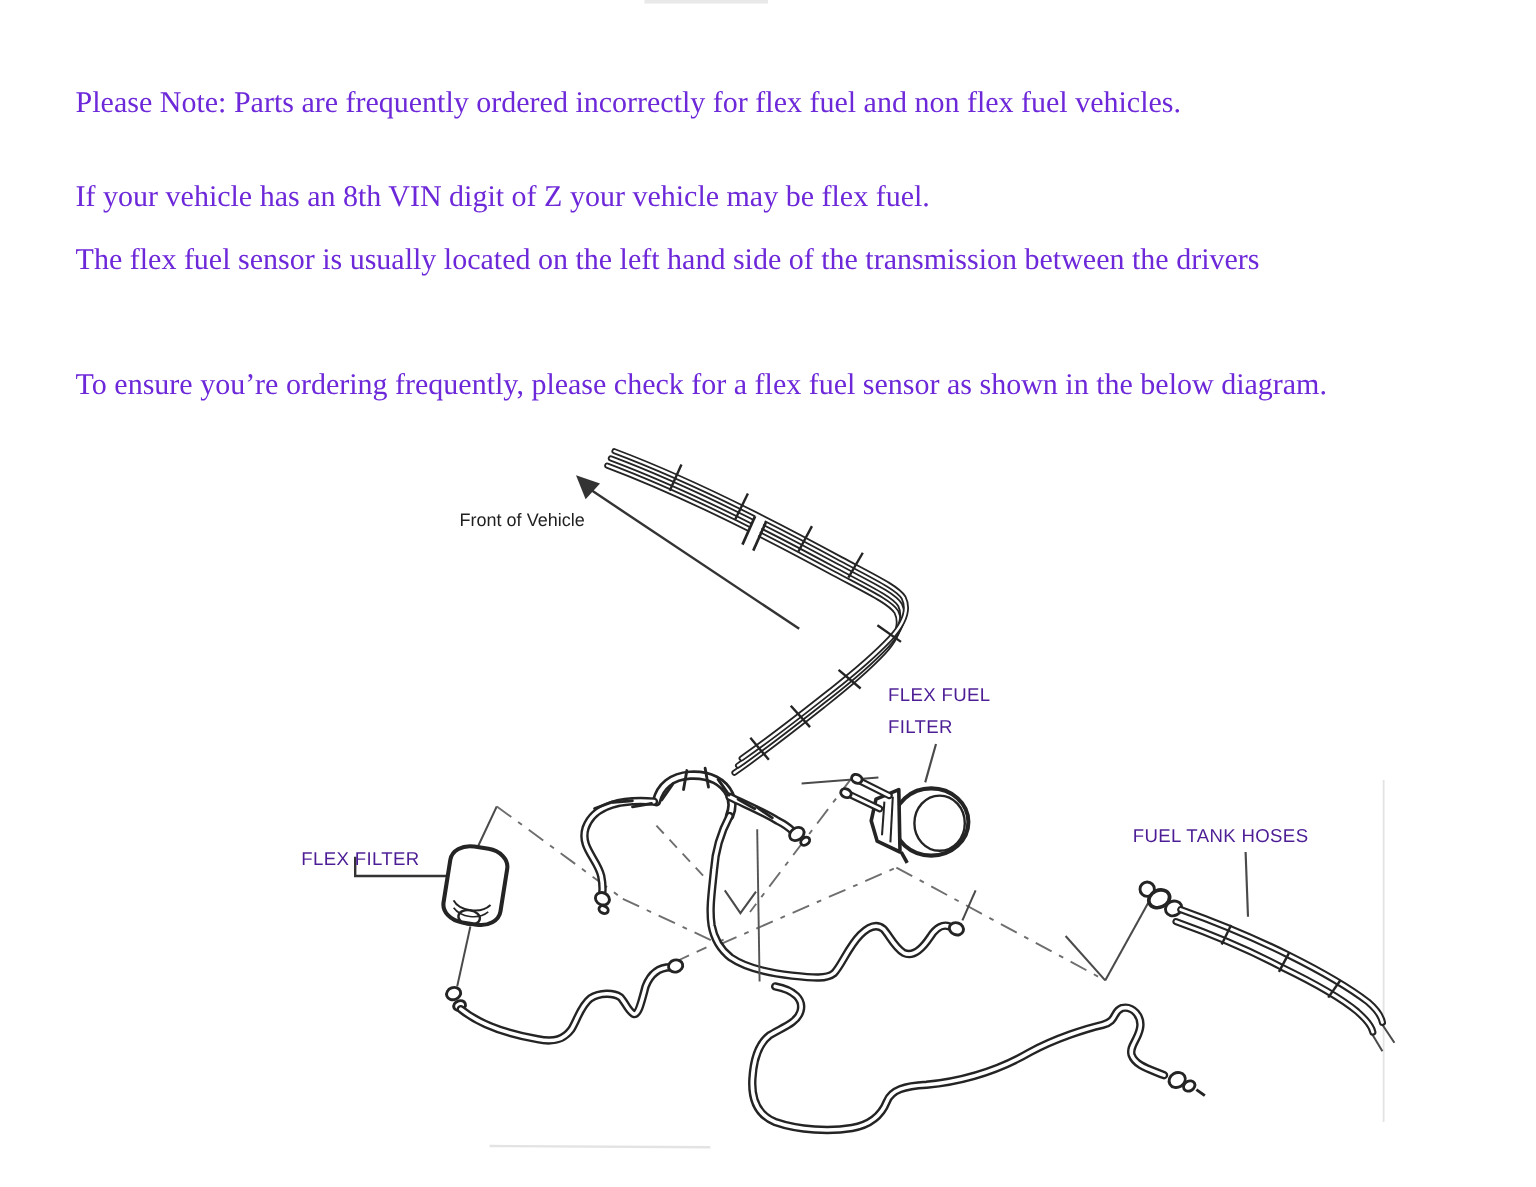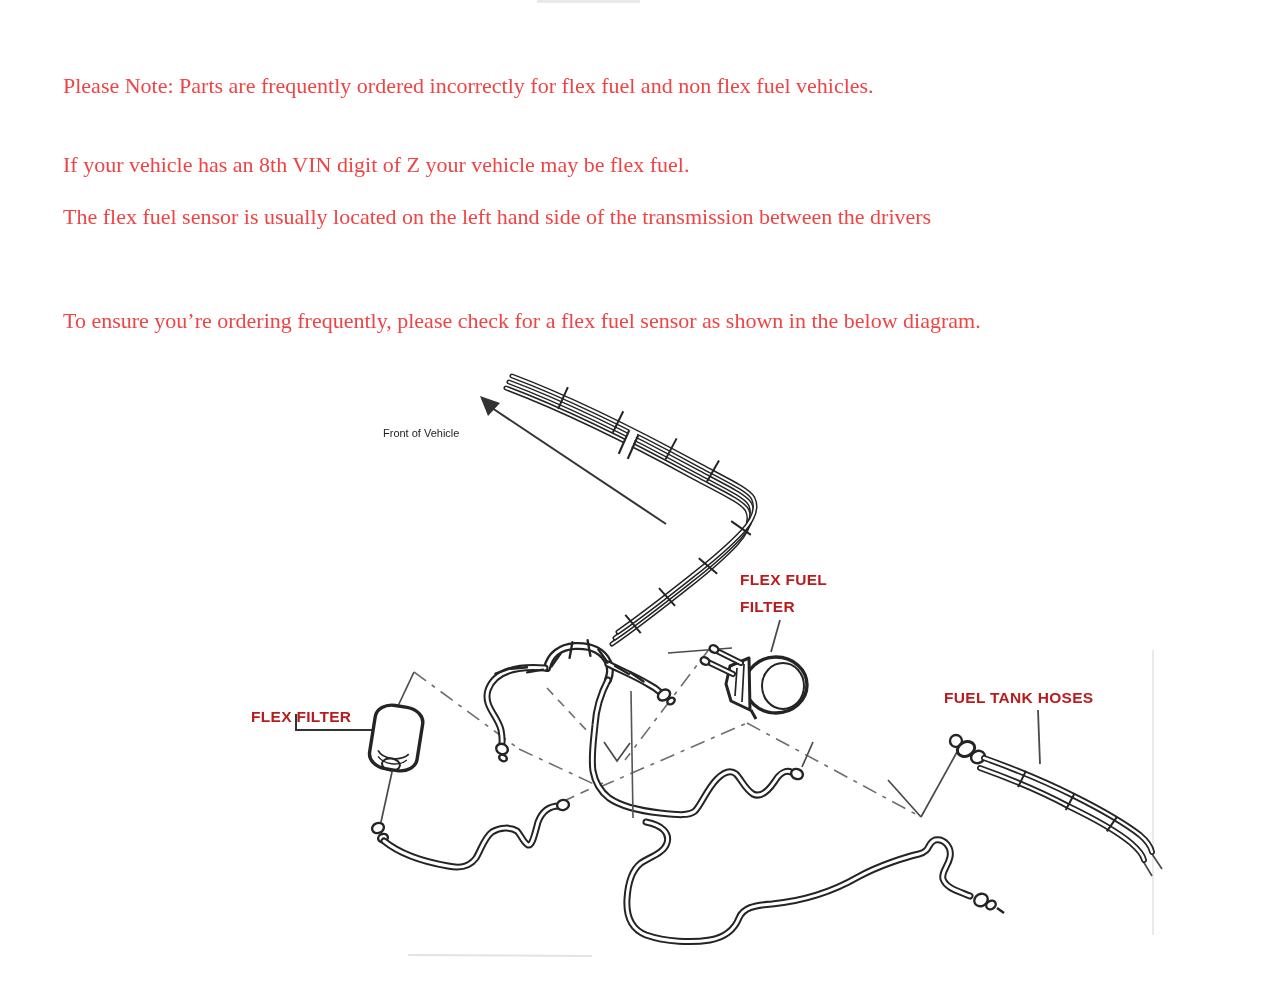--- a/index.html
+++ b/index.html
@@ -1,23 +1,23 @@
 <!DOCTYPE html>
 <html><head>
 <meta charset="utf-8">
 <style>
   html,body{margin:0;padding:0;background:#ffffff;}
   .screen{position:relative;width:1280px;height:989px;background:#ffffff;overflow:hidden;
           font-family:"Liberation Serif", serif;color:#1a1a1a;}
-  .para{position:absolute;left:63px;font-size:22px;line-height:36px;color:#ef4444;max-width:1210px;white-space:nowrap;}
+  .para{position:absolute;left:63px;font-size:25px;line-height:36px;color:#6d28d9;max-width:1210px;white-space:nowrap;}
   .para .ln{white-space:nowrap;}
   .diagram-svg{position:absolute;left:0;top:0;}
-  .dlabel{position:absolute;font-family:"Liberation Sans", sans-serif;color:#b91c1c;font-weight:bold;
+  .dlabel{position:absolute;font-family:"Liberation Sans", sans-serif;color:#4c1d95;font-weight:normal;
           font-size:15.5px;letter-spacing:0.3px;line-height:27px;}
-  .dlabel.regular{font-weight:normal;color:#1f1f1f;font-size:11px;letter-spacing:0;}
+  .dlabel.regular{font-weight:normal;color:#1f1f1f;font-size:15px;letter-spacing:0;}
   
   .t-out{fill:none;stroke:#242424;stroke-width:7;stroke-linecap:round;stroke-linejoin:round;}
   .t-in{fill:none;stroke:#ffffff;stroke-width:3;stroke-linecap:round;stroke-linejoin:round;}
   .b-out{fill:none;stroke:#242424;stroke-width:5;stroke-linecap:round;}
   .b-in{fill:none;stroke:#ffffff;stroke-width:2;stroke-linecap:round;}
   .h-out{fill:none;stroke:#242424;stroke-width:6;stroke-linecap:round;}
   .h-in{fill:none;stroke:#ffffff;stroke-width:2.5;stroke-linecap:round;}
   .thin{stroke:#4a4a4a;stroke-width:1.7;fill:none;}
   .leader{stroke:#4a4a4a;stroke-width:1.8;fill:none;}
   .dashdot{stroke:#6e6e6e;stroke-width:1.6;fill:none;stroke-dasharray:15 7 4 7;}

